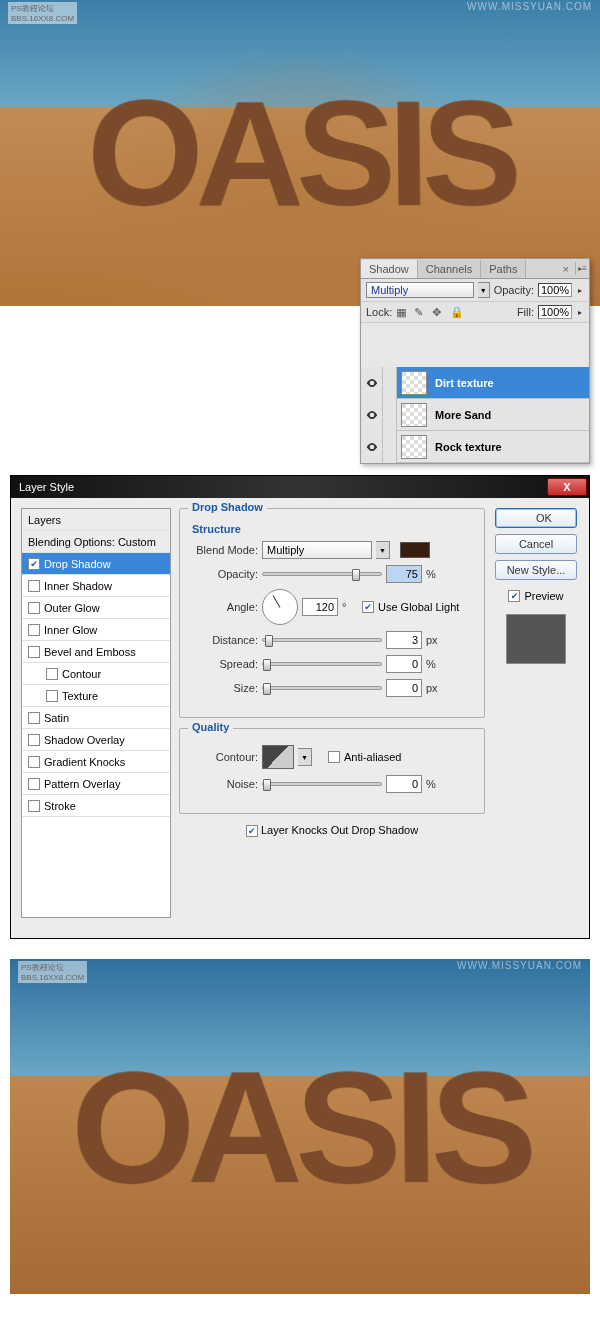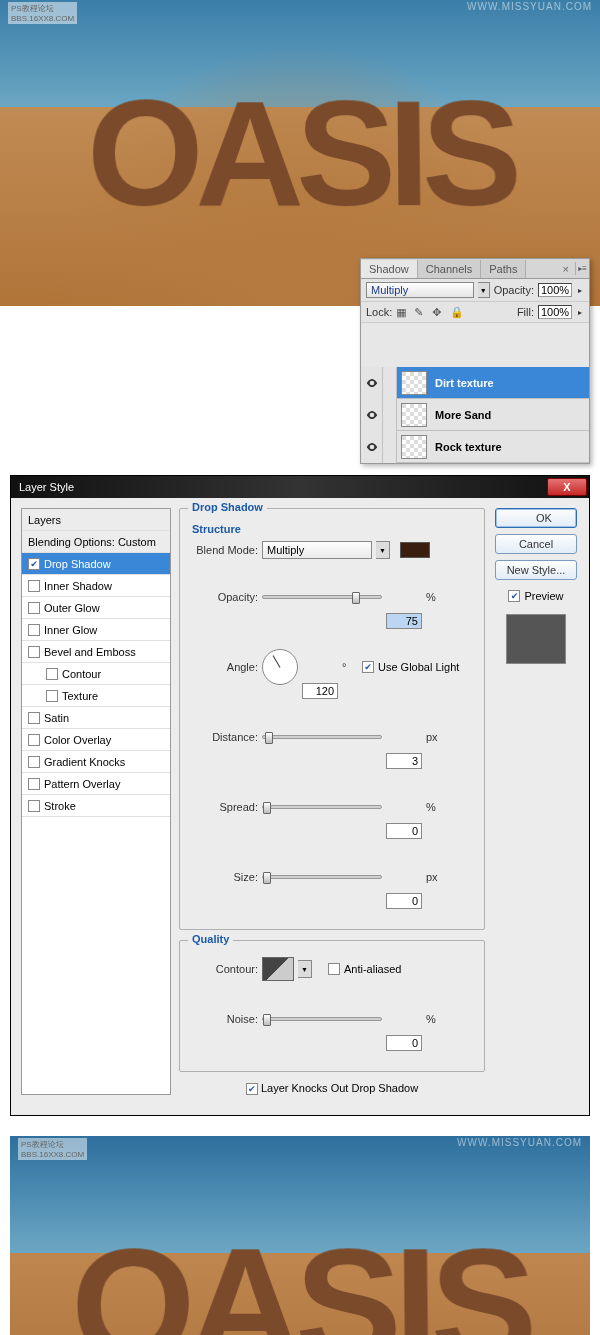--- a/index.html
+++ b/index.html
@@ -56,21 +56,21 @@
 .ls-fieldset{border:1px solid #b0b0b0;border-radius:2px;padding:10px 12px 14px 12px;margin-bottom:10px;position:relative;}
 .ls-legend{position:absolute;top:-8px;left:8px;background:#ececec;padding:0 4px;color:#1a5aa6;font-weight:bold;}
 .ls-field-title{color:#1a5aa6;font-weight:bold;margin:4px 0 6px 0;}
 .ls-fr{display:flex;align-items:center;gap:4px;margin:6px 0;}
 .ls-fr label{width:66px;text-align:right;color:#333;}
 .ls-select{flex:0 0 110px;height:18px;border:1px solid #888;background:linear-gradient(#fff,#eaeaea);padding:0 4px;display:flex;align-items:center;}
 .ls-sel-arr{width:14px;height:18px;border:1px solid #888;border-left:none;background:#dcdcdc;display:flex;align-items:center;justify-content:center;font-size:7px;}
 .ls-swatch{width:30px;height:16px;border:1px solid #555;background:#3a1f10;margin-left:6px;}
 .ls-slider{flex:1;height:4px;background:#cfcfcf;border:1px solid #999;position:relative;border-radius:2px;max-width:120px;}
 .ls-slider-thumb{position:absolute;top:-4px;width:8px;height:12px;background:linear-gradient(#fff,#bcbcbc);border:1px solid #666;border-radius:1px;}
-.ls-num{width:36px;height:16px;border:1px solid #888;background:#fff;text-align:right;padding:0 3px;display:inline-flex;align-items:center;justify-content:flex-end;margin-top:48px;}
+.ls-num{width:36px;height:16px;border:1px solid #888;background:#fff;text-align:right;padding:8px 3px;display:inline-flex;align-items:center;justify-content:flex-end;}
 .ls-num.hl{background:#bcd5f3;}
 .ls-unit{width:16px;color:#333;}
 .ls-angle{width:36px;height:36px;border:1px solid #888;border-radius:50%;background:#fff;position:relative;}
 .ls-angle::after{content:"";position:absolute;width:14px;height:1px;background:#333;top:50%;left:50%;transform-origin:left center;transform:rotate(-120deg);}
 .ls-contour{width:32px;height:24px;border:1px solid #666;background:linear-gradient(135deg,#444 0 50%,#ccc 50% 100%);}
 
 .ls-btns{width:86px;display:flex;flex-direction:column;gap:6px;align-items:center;}
 .ls-btn{width:82px;height:20px;border:1px solid #7a9ac0;background:linear-gradient(#fdfdfd,#e2ecf6);border-radius:3px;display:flex;align-items:center;justify-content:center;color:#333;}
 .ls-btn.primary{border:1px solid #2a6db5;box-shadow:0 0 0 1px #9cc2ea inset;padding-left:16px;}
 .ls-preview-cb{display:flex;align-items:center;gap:4px;margin-top:4px;}
@@ -198,21 +198,21 @@
         <div class="ls-side-item indent">
             <span class="ls-cb"></span>
             <span>Texture</span>
           </div>
         <div class="ls-side-item">
             <span class="ls-cb"></span>
             <span>Satin</span>
           </div>
         <div class="ls-side-item">
             <span class="ls-cb"></span>
-            <span>Color Overlay</span>
+            <span>Shadow Overlay</span>
           </div>
         <div class="ls-side-item">
             <span class="ls-cb"></span>
             <span>Gradient Knocks</span>
           </div>
         <div class="ls-side-item">
             <span class="ls-cb"></span>
             <span>Pattern Overlay</span>
           </div>
         <div class="ls-side-item">

